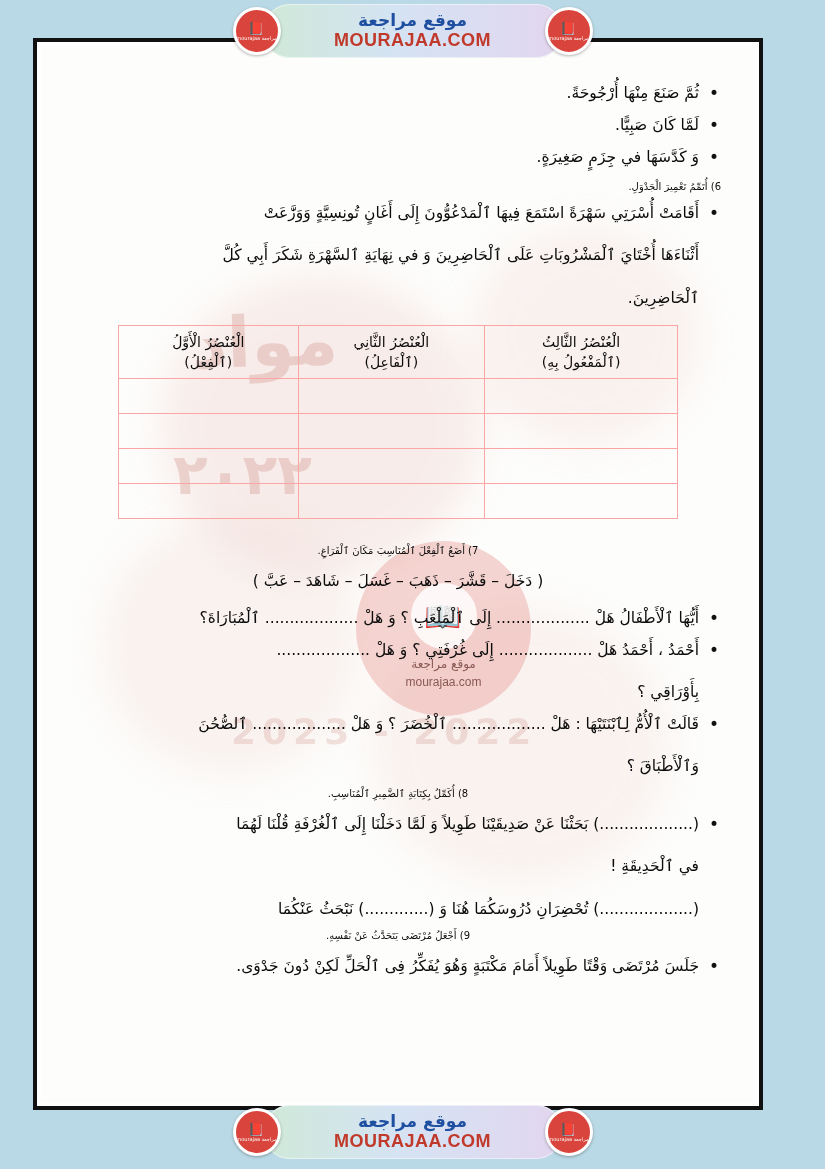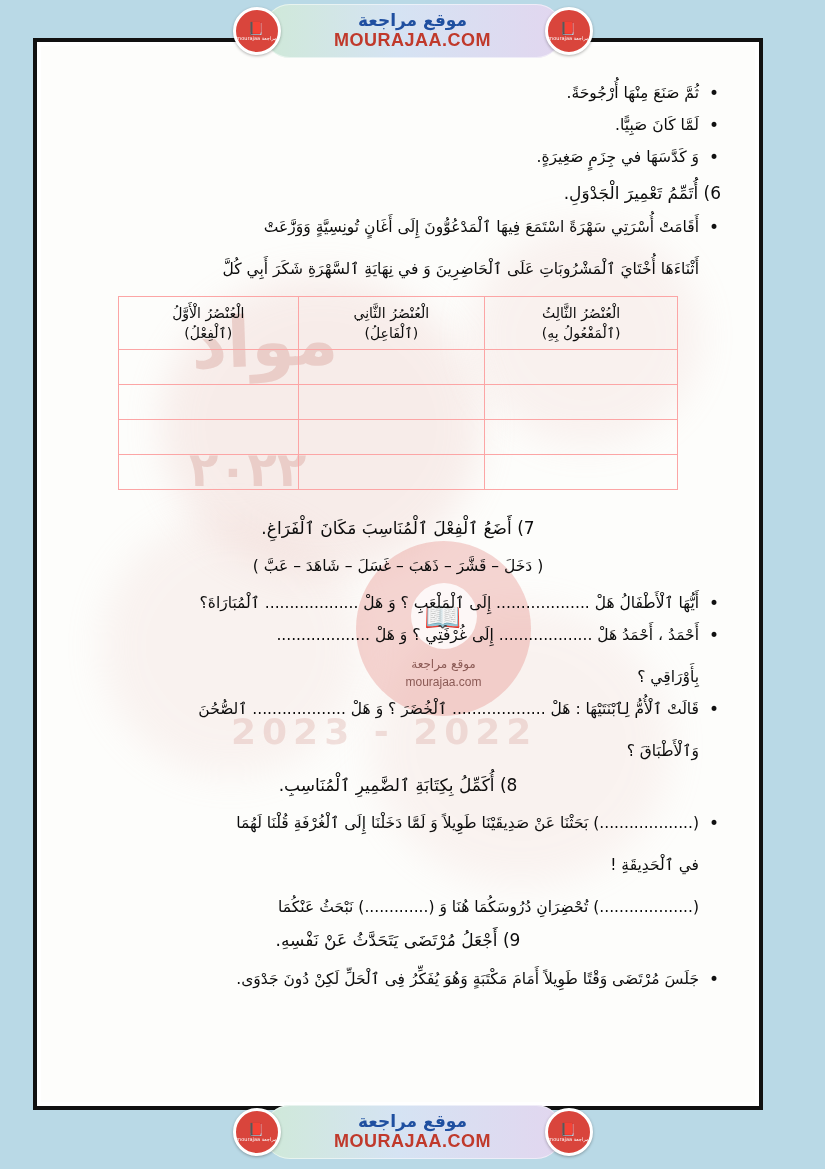--- a/index.html
+++ b/index.html
@@ -113,21 +113,21 @@
   .ghost-text {
     position: absolute;
     color: #cf8f86;
     opacity: .32;
     font-weight: bold;
     pointer-events: none;
     user-select: none;
     white-space: nowrap;
   }
   .g1 { left: 150px; top: 255px; font-size: 70px; transform: rotate(-2deg); }
-  .g2 { left: 148px; top: 395px; font-size: 48px; letter-spacing: 4px; }
+  .g2 { left: 132px; top: 395px; font-size: 57px; letter-spacing: 4px; }
   .g3 { left: 190px; top: 665px; font-size: 36px; letter-spacing: 6px; opacity: .25;}
 
   .center-stamp {
     position: absolute;
     left: 315px;
     top: 495px;
     width: 175px;
     height: 175px;
     border-radius: 50%;
     background: rgba(226,120,112,.30);
@@ -184,21 +184,21 @@
   .bullet-line::before {
     content: "•";
     position: absolute;
     right: 2px;
     top: -1px;
     font-size: 17px;
     color: #111;
   }
   .q-line {
     margin: 4px 0 2px 0;
-    font-size: 17px;
+    font-size: 10px;
   }
   .indent-line {
     margin: 12px 0 2px 0;
     padding-right: 22px;
   }
   .center-line {
     text-align: center;
     margin: 2px 0 6px 0;
   }
   .small-gap { height: 6px; }
@@ -269,20 +269,21 @@
       <div class="bullet-line">ثُمَّ صَنَعَ مِنْهَا أُرْجُوحَةً.</div>
       <div class="bullet-line">لَمَّا كَانَ صَبِيًّا.</div>
       <div class="bullet-line">وَ كَدَّسَهَا في جِزَمٍ صَغِيرَةٍ.</div>
 
       <div class="q-line">
         <span>6)</span>
         <span>أُتَمِّمُ تَعْمِيرَ الْجَدْوَلِ.</span>
       </div>
       <div class="bullet-line">أَقَامَتْ أُسْرَتِي سَهْرَةً اسْتَمَعَ فِيهَا ٱلْمَدْعُوُّونَ إِلَى أَغَانٍ تُونِسِيَّةٍ وَوَزَّعَتْ</div>
       <div class="indent-line">أَثْنَاءَهَا أُخْتَايَ ٱلْمَشْرُوبَاتِ عَلَى ٱلْحَاضِرِينَ وَ في نِهَايَةِ ٱلسَّهْرَةِ شَكَرَ أَبِي كُلَّ</div>
+      <div class="indent-line">ٱلْحَاضِرِينَ.</div>
 
       <table class="grammar-table">
         <thead>
           <tr>
             <th>
               <span>الْعُنْصُرُ الثَّالِثُ</span>
               <span>(ٱلْمَفْعُولُ بِهِ)</span>
             </th>
             <th>
               <span>الْعُنْصُرُ الثَّانِي</span>

